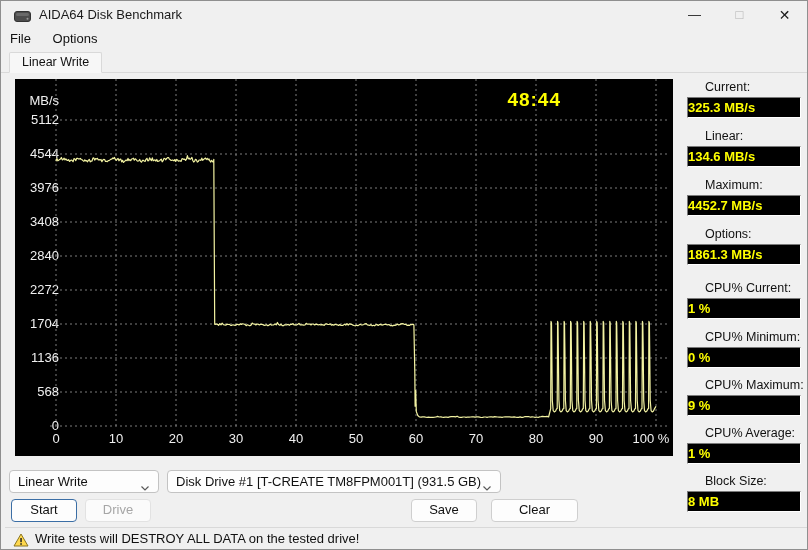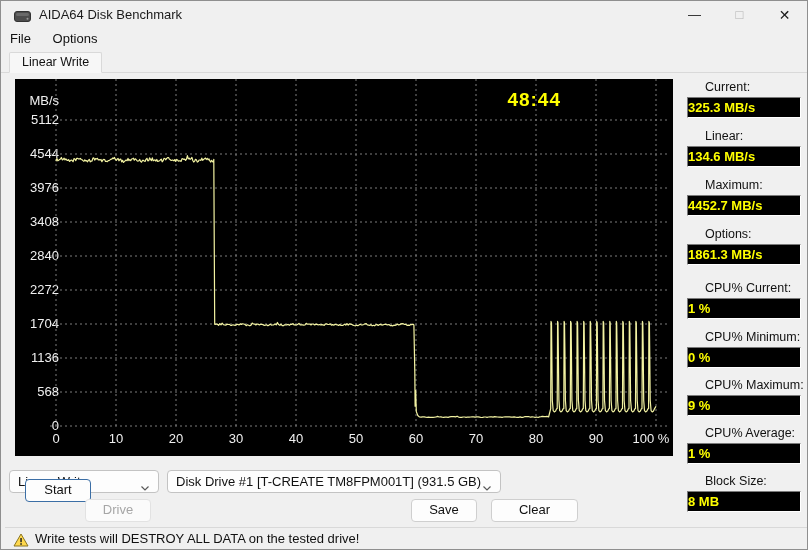--- a/index.html
+++ b/index.html
@@ -50,21 +50,21 @@
     padding-left:8px;color:#111;white-space:nowrap;overflow:hidden;
   }
   #combo-test{left:8px;top:469px;width:150px;}
   #combo-drive{left:166px;top:469px;width:334px;}
   .combo .chev{position:absolute;right:8px;top:6px;}
   .btn{
     position:absolute;box-sizing:border-box;height:23px;background:#fdfdfd;
     border:1px solid #cfcfcf;border-radius:4px;font-size:13px;text-align:center;
     line-height:20px;color:#111;
   }
-  #btn-start{left:10px;top:478px;width:66px;border:1.5px solid #3b6ea5;line-height:19px;margin-left:14px;}
+  #btn-start{left:10px;top:498px;width:66px;border:1.5px solid #3b6ea5;line-height:19px;}
   #btn-stop{left:84px;top:498px;width:66px;color:#a6a6a6;border-color:#e2e2e2;background:#fbfbfb;}
   #btn-save{left:410px;top:498px;width:66px;}
   #btn-clear{left:490px;top:498px;width:87px;}
   
   #statusbar{
     position:absolute;left:4px;top:526px;width:100%;height:22px;background:#f0f0f0;
     border-top:1px solid #d9d9d9;line-height:22px;
   }
   #status-warning-icon{position:absolute;left:8px;top:4px;}
   #status-text{position:absolute;left:30px;top:0;font-size:13px;color:#111;}

